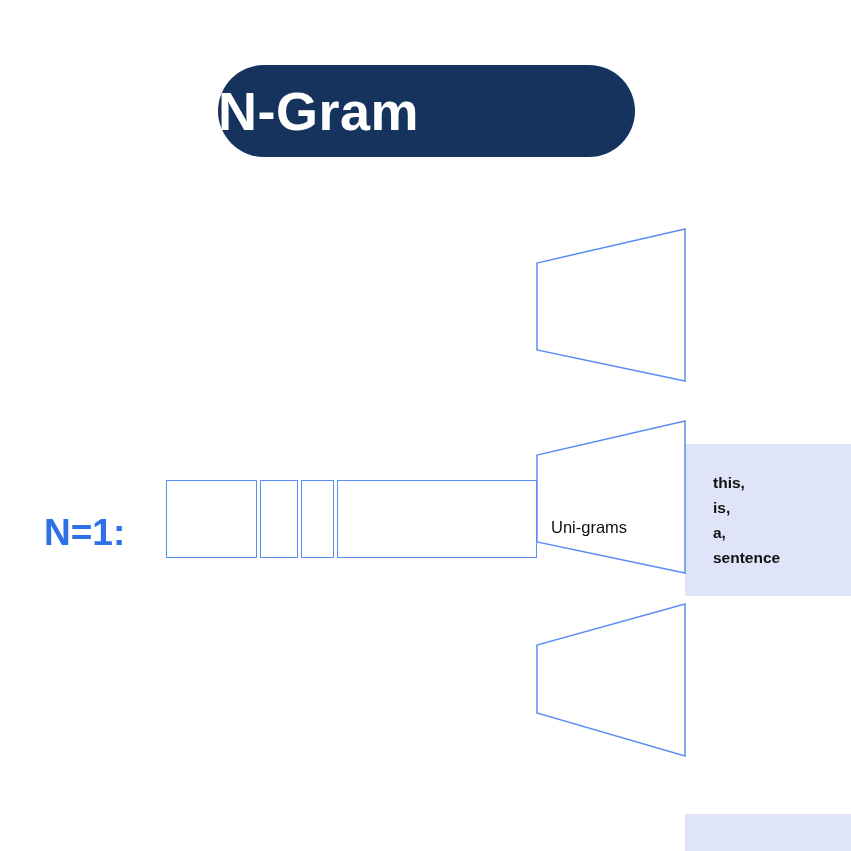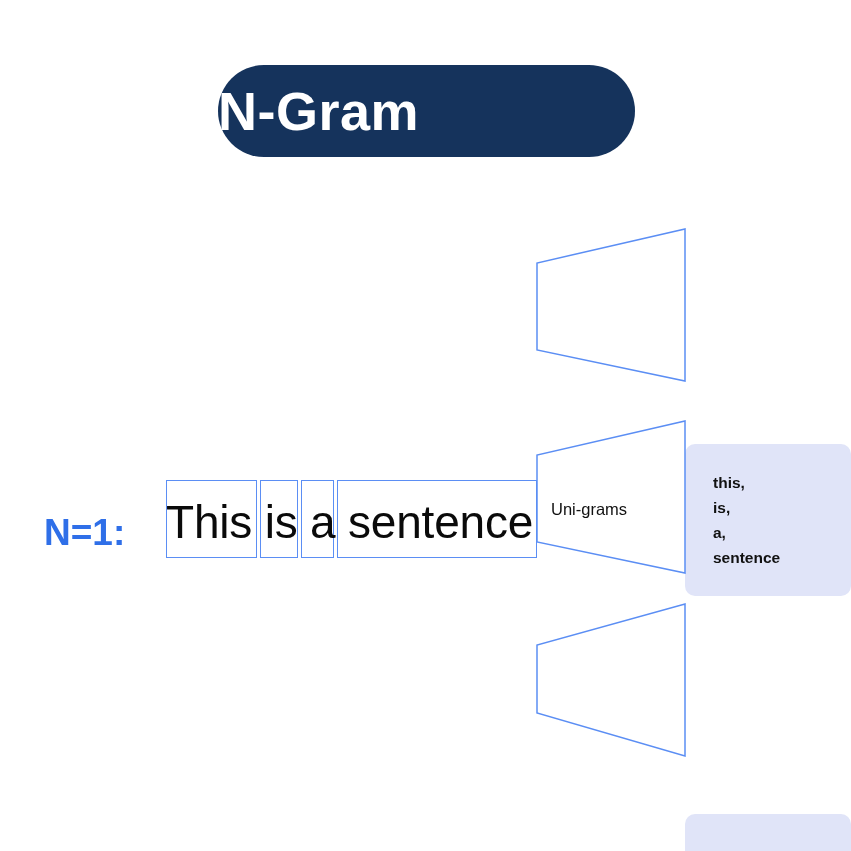--- a/index.html
+++ b/index.html
@@ -88,21 +88,20 @@
 
   
   .outpanel {
     position: absolute;
     left: 685px;
     width: 166px;
     background: #e0e4f8;
     box-sizing: border-box;
     display: flex;
     align-items: center;
-    border-radius: 10px;
   }
   .outpanel .out-text {
     padding-left: 28px;
     font-size: 15.5px;
     font-weight: bold;
     color: #111111;
     line-height: 1.62;
     white-space: pre-line;
   }
 
@@ -127,23 +126,22 @@
 
   <svg class="funnel" viewBox="0 0 351 200" preserveAspectRatio="none">
     <path d="M 37 48 L 37 135 L 185 166 L 185 14 Z" fill="none" stroke="#5b8ef4" stroke-width="1.5"></path>
   </svg>
 
   <div class="tokbox" style="left:166px; top:265px; width:91px; height:78px;"></div>
   <div class="tokbox" style="left:260px; top:265px; width:38px; height:78px;"></div>
   <div class="tokbox" style="left:301px; top:265px; width:33px; height:78px;"></div>
   <div class="tokbox" style="left:337px; top:265px; width:200px; height:78px;"></div>
 
-  <div class="sentence" style="top:284px;">This is a sentence</div>
 
-  <div class="gramlabel" style="left:551px; top:286px;">Uni-grams</div>
+  <div class="gramlabel" style="left:551px; top:304px;">Uni-grams</div>
 
   <div class="outpanel" style="top:229px; height:152px;">
     <div class="out-text">this,
 is,
 a,
 sentence</div>
   </div>
 </div>
 
 <div class="row" style="top:400px;">

